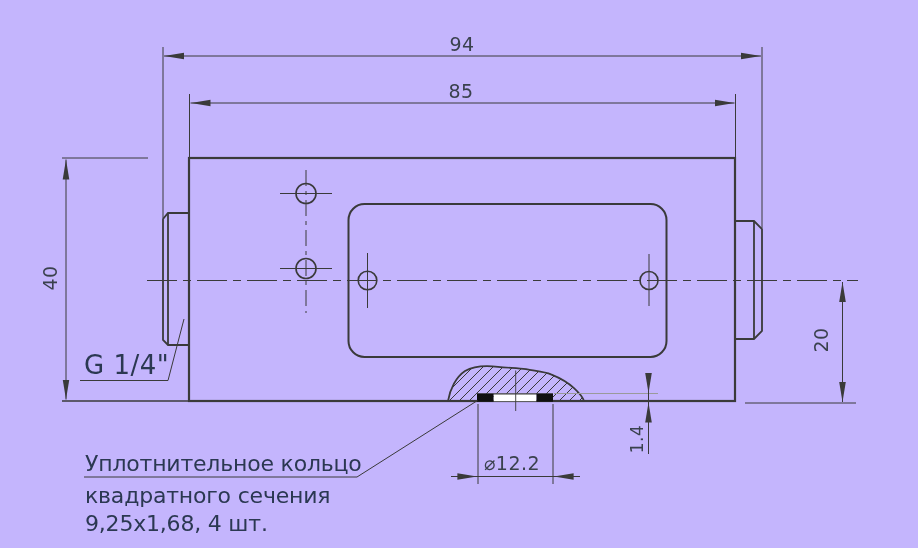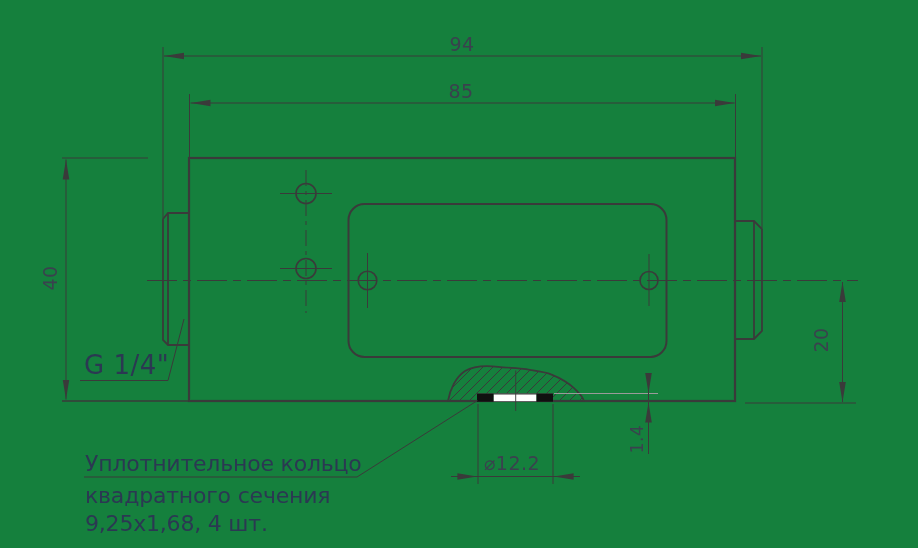--- a/index.html
+++ b/index.html
@@ -1,16 +1,16 @@
 <!DOCTYPE html>
 <html><head>
 <meta charset="utf-8">
 <style>
   html,body{margin:0;padding:0;background:#ffffff;}
-  .stage{position:relative;width:918px;height:548px;background:#15803d;overflow:hidden;}
+  .stage{position:relative;width:918px;height:548px;background:#c4b5fd;overflow:hidden;}
   svg{display:block;}
   .dim-text{font-family:"DejaVu Sans",sans-serif;font-size:19px;font-weight:400;fill:#3a414e;letter-spacing:0.5px;}
   .dim-text-small{font-family:"DejaVu Sans",sans-serif;font-size:17px;fill:#3a414e;letter-spacing:0.5px;}
   .callout-text{font-family:"DejaVu Sans",sans-serif;font-size:26px;fill:#2b3852;letter-spacing:0.5px;}
   .note-text{font-family:"DejaVu Sans",sans-serif;font-size:22px;fill:#2b3852;letter-spacing:-0.2px;}
 </style>
 </head>
 <body>
 
 <div class="stage">

